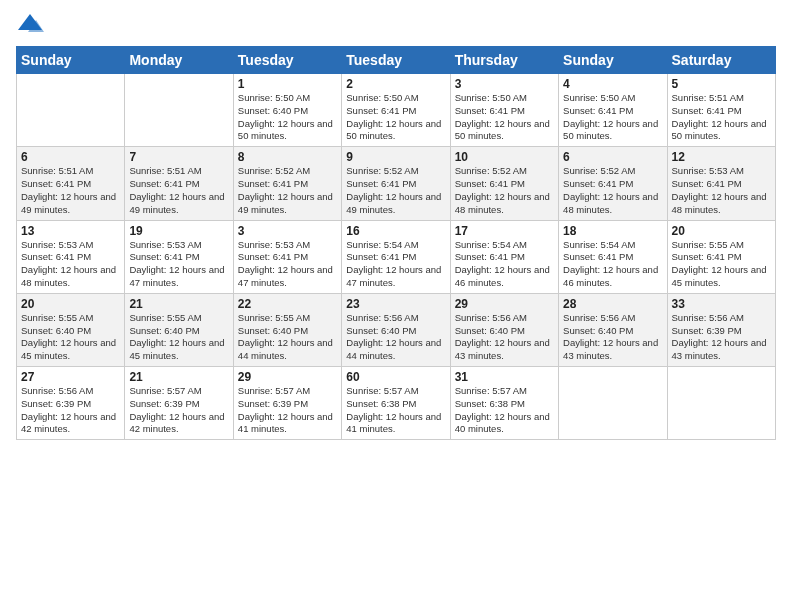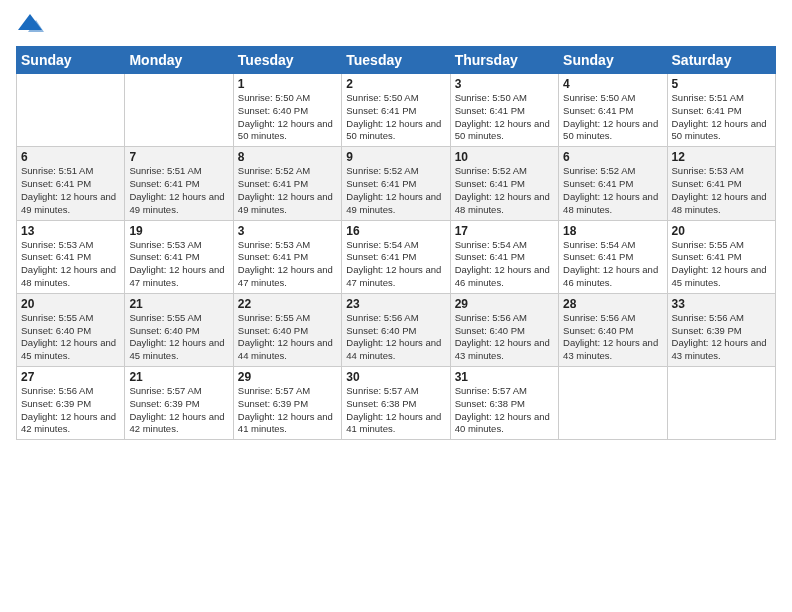--- a/index.html
+++ b/index.html
@@ -314,21 +314,21 @@
 Sunset: 6:39 PM
 Daylight: 12 hours and 42 minutes.</div>
           </td>
           <td>
             <span class="day-num">29</span>
             <div class="day-info" style="white-space: pre-line;">Sunrise: 5:57 AM
 Sunset: 6:39 PM
 Daylight: 12 hours and 41 minutes.</div>
           </td>
           <td>
-            <span class="day-num">30</span>
+            <span class="day-num">60</span>
             <div class="day-info" style="white-space: pre-line;">Sunrise: 5:57 AM
 Sunset: 6:38 PM
 Daylight: 12 hours and 41 minutes.</div>
           </td>
           <td>
             <span class="day-num">31</span>
             <div class="day-info" style="white-space: pre-line;">Sunrise: 5:57 AM
 Sunset: 6:38 PM
 Daylight: 12 hours and 40 minutes.</div>
           </td>

